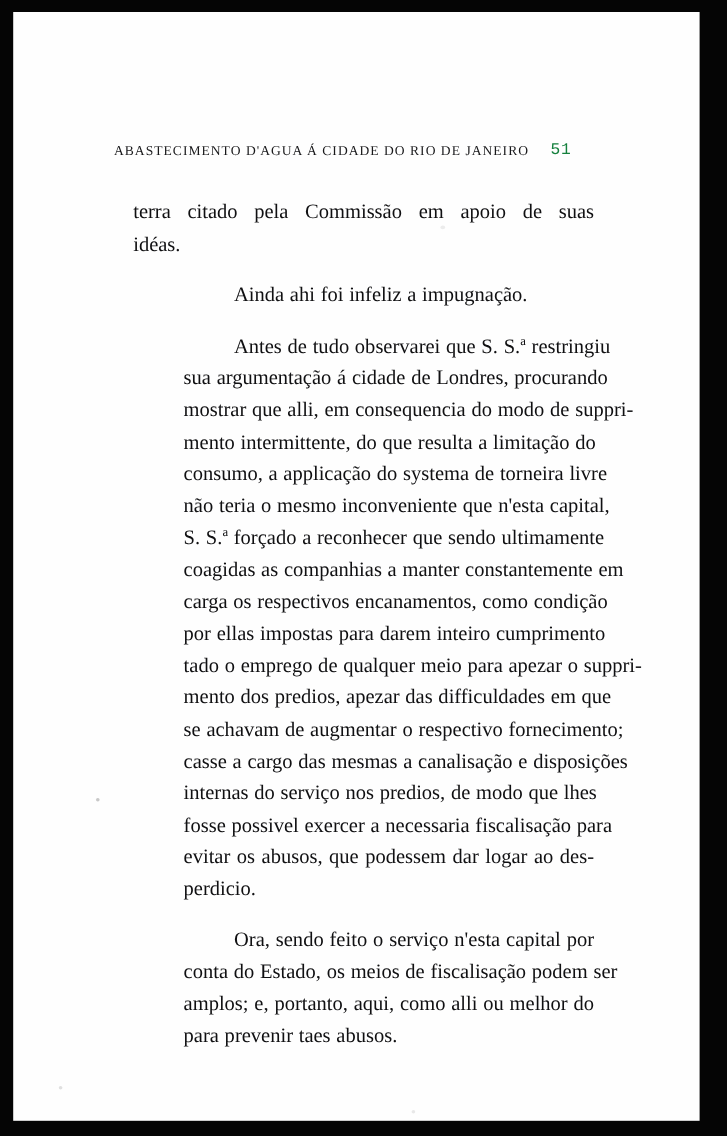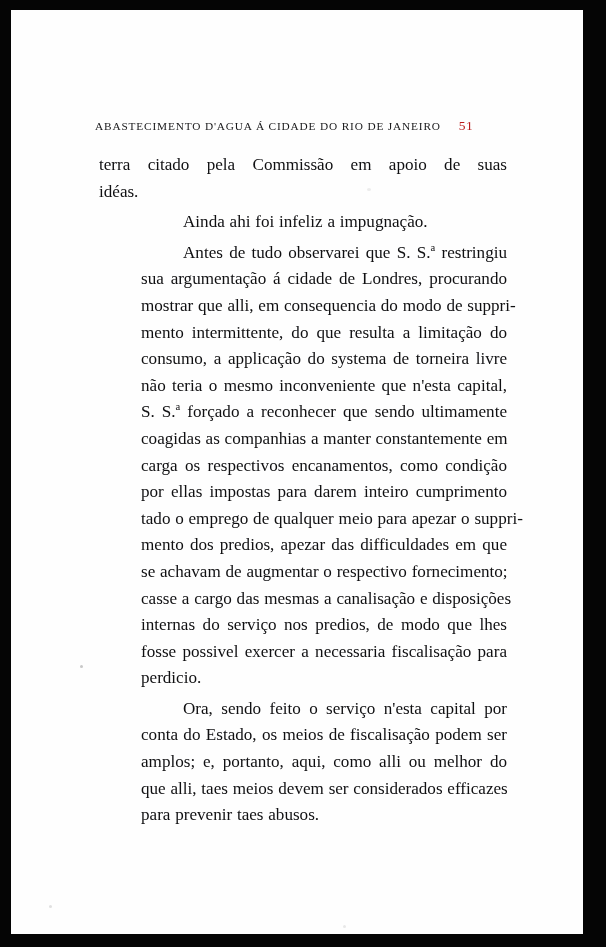--- a/index.html
+++ b/index.html
@@ -54,43 +54,43 @@
   }
   #running-head-title {
     font-size: 11.3px;
     letter-spacing: 0.85px;
     color: #18181a;
     text-transform: uppercase;
     font-family: "Liberation Serif", serif;
   }
   #running-head-folio {
     font-size: 13.5px;
-    color: #b91c1c;
+    color: #15803d;
     margin-left: 18px;
     letter-spacing: 0.5px;
-    font-family: Liberation Serif, serif;
+    font-family: Liberation Mono, monospace;
   }
 
   
   #body-text {
     position: absolute;
     left: 84px;
     top: 138px;
     width: 416px;
     color: #101012;
     font-size: 17.1px;
     line-height: 26.6px;
     text-align: justify;
     text-align-last: left;
     font-family: "Liberation Serif", serif;
     -webkit-font-smoothing: none;
   }
 
   .para {
-    margin: 4px;
+    margin: 16px;
     text-align: justify;
     text-align-last: left;
     word-spacing: 0.5px;
   }
   .para.indent {
     text-indent: 42px;
   }
   .para.cont {
     text-indent: 0;
   }
@@ -185,27 +185,27 @@
             <span class="ln">S. S.<sup class="ord">a</sup> forçado a reconhecer que sendo ultimamente</span>
             <span class="ln">coagidas as companhias a manter constantemente em</span>
             <span class="ln">carga os respectivos encanamentos, como condição</span>
             <span class="ln">por ellas impostas para darem inteiro cumprimento</span>
             <span class="ln">tado o emprego de qualquer meio para apezar o suppri-</span>
             <span class="ln">mento dos predios, apezar das difficuldades em que</span>
             <span class="ln">se achavam de augmentar o respectivo fornecimento;</span>
             <span class="ln">casse a cargo das mesmas a canalisação e disposições</span>
             <span class="ln">internas do serviço nos predios, de modo que lhes</span>
             <span class="ln">fosse possivel exercer a necessaria fiscalisação para</span>
+            <span class="ln">evitar os abusos, que podessem dar logar ao des-</span>
             <span class="ln last">perdicio.</span>
           </p>
           <p class="para indent">
             <span class="ln ind">Ora, sendo feito o serviço n'esta capital por</span>
             <span class="ln">conta do Estado, os meios de fiscalisação podem ser</span>
             <span class="ln">amplos; e, portanto, aqui, como alli ou melhor do</span>
-            <span class="ln">que alli, taes meios devem ser considerados efficazes</span>
             <span class="ln last">para prevenir taes abusos.</span>
           </p>
         </div>
 
       <div class="speck" id="speck-margin-left"></div>
       <div class="speck" id="speck-upper-right"></div>
       <div class="speck" id="speck-lower-left"></div>
       <div class="speck" id="speck-lower-right"></div>
 
     </div>

